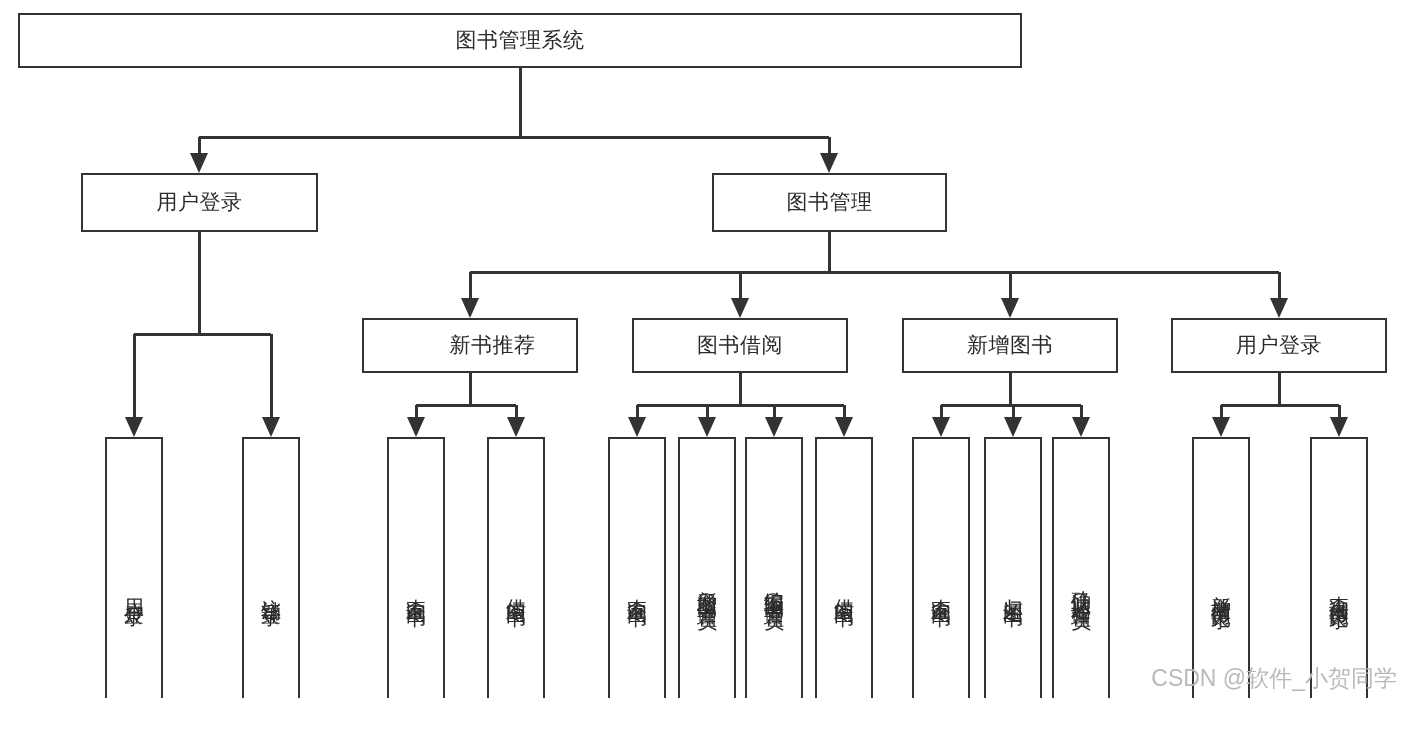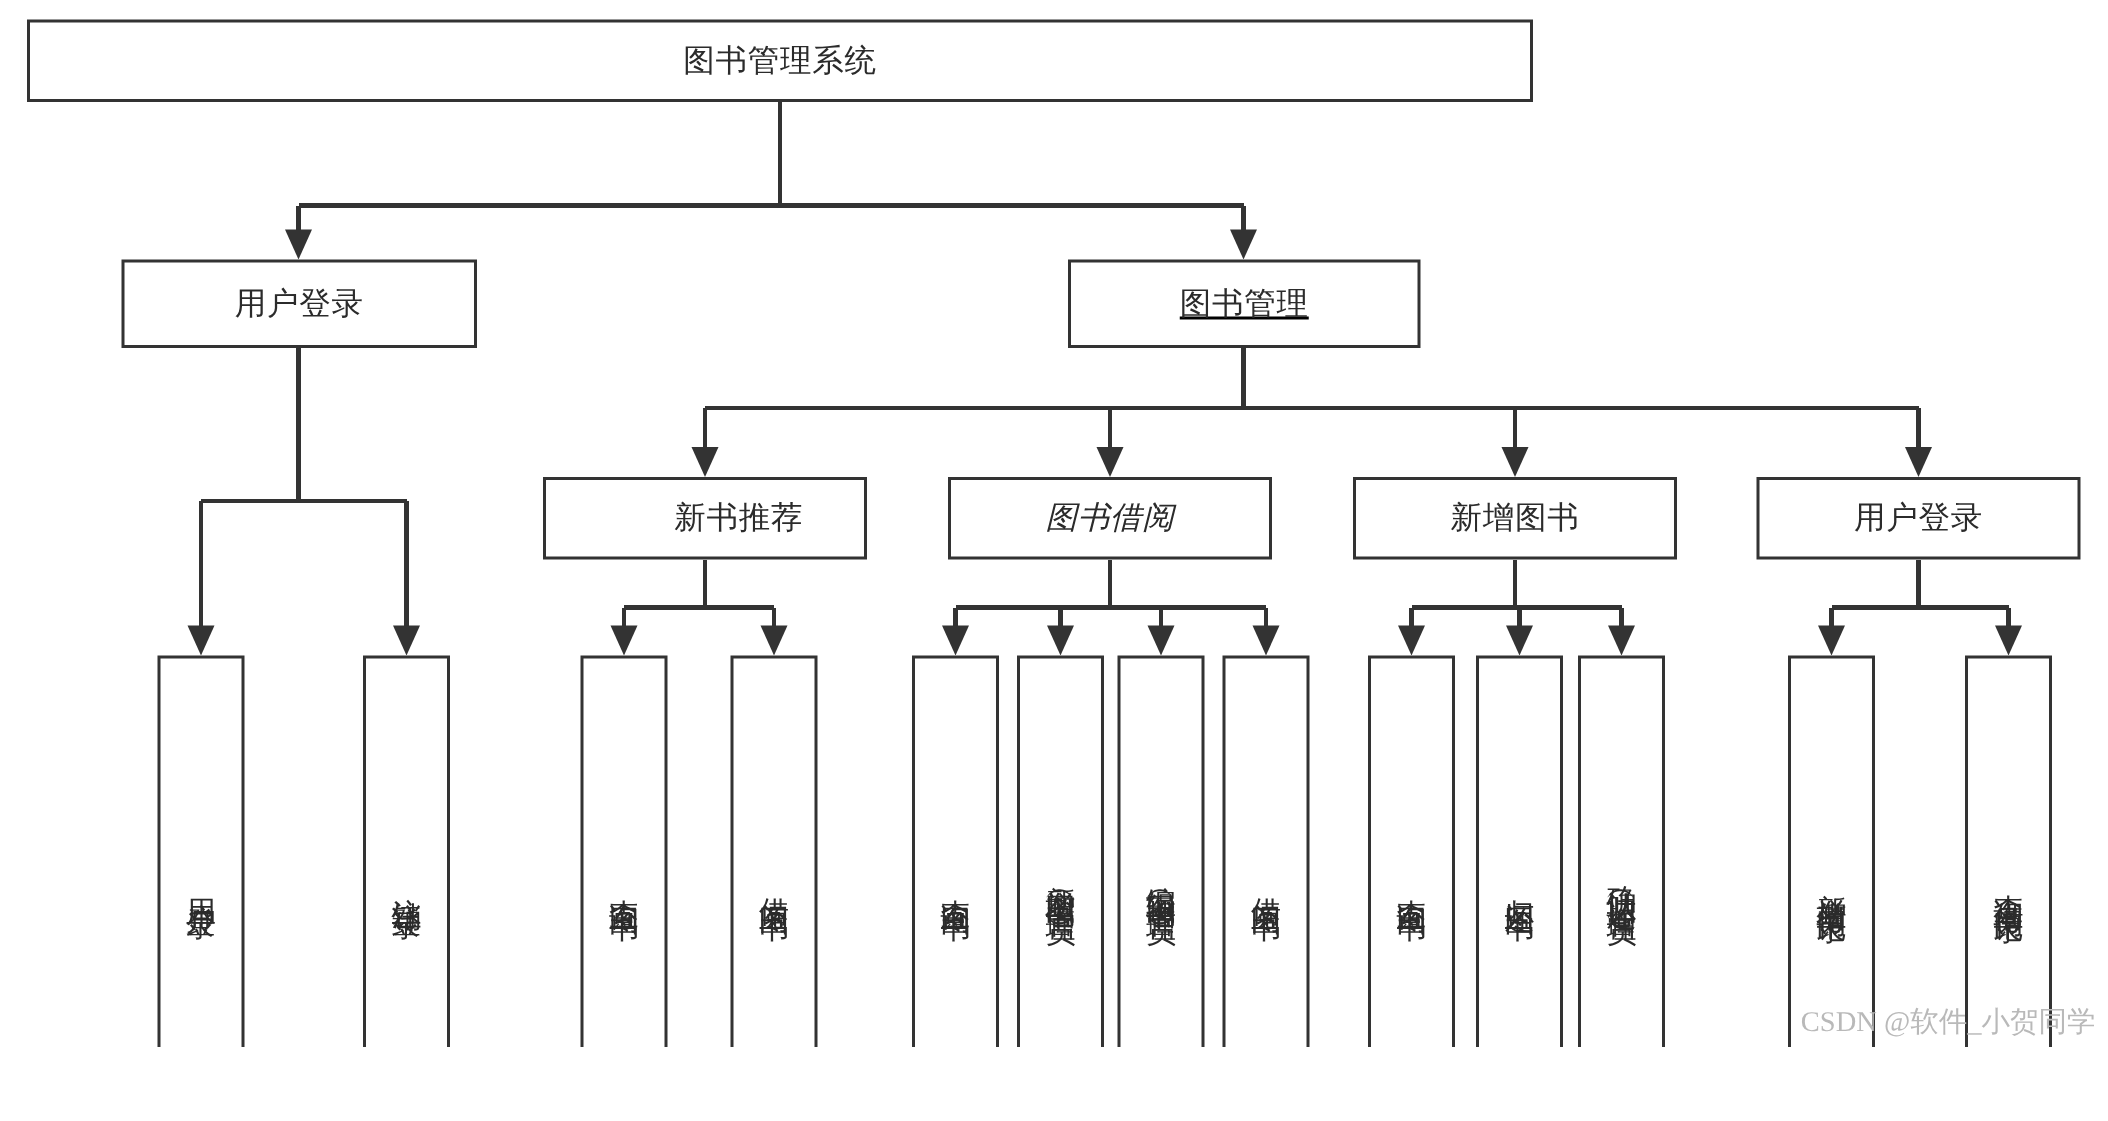--- a/index.html
+++ b/index.html
@@ -55,23 +55,23 @@
     text-orientation: upright;
     font-size: 20px;
     line-height: 1.05;
     letter-spacing: 3px;
     white-space: nowrap;
   }
   #watermark {
     position: absolute;
     right: 8px;
     bottom: 4px;
-    font-size: 19px;
+    font-size: 23px;
     color: #b9b9b9;
-    font-family: Liberation Serif, serif;
+    font-family: Liberation Sans, sans-serif;
     white-space: nowrap;
     pointer-events: none;
   }
 </style>
 </head>
 <body>
 
 <div id="diagram-root">
 
   <svg id="diagram-svg" viewBox="0 0 1405 747" xmlns="http://www.w3.org/2000/svg">
@@ -131,27 +131,27 @@
       </g>
   </svg>
 
   <div id="nodes-layer">
       <div class="node-box level-0" style="left: 18px; top: 13px; width: 1004px; height: 55px;">
         <span class="node-label">图书管理系统</span>
       </div>
       <div class="node-box level-1" style="left: 81px; top: 173px; width: 237px; height: 59px;">
         <span class="node-label">用户登录</span>
       </div>
-      <div class="node-box level-1" style="left: 712px; top: 173px; width: 235px; height: 59px; text-decoration: underline;">
+      <div class="node-box level-1" style="left: 712px; top: 173px; width: 235px; height: 59px;">
         <span class="node-label">图书管理</span>
       </div>
       <div class="node-box level-2" style="left: 362px; top: 318px; width: 216px; height: 55px; padding-left: 45px;">
         <span class="node-label">新书推荐</span>
       </div>
-      <div class="node-box level-2" style="left: 632px; top: 318px; width: 216px; height: 55px; font-style: italic;">
+      <div class="node-box level-2" style="left: 632px; top: 318px; width: 216px; height: 55px;">
         <span class="node-label">图书借阅</span>
       </div>
       <div class="node-box level-2" style="left: 902px; top: 318px; width: 216px; height: 55px;">
         <span class="node-label">新增图书</span>
       </div>
       <div class="node-box level-2" style="left: 1171px; top: 318px; width: 216px; height: 55px;">
         <span class="node-label">用户登录</span>
       </div>
       <div class="node-box level-3 vertical" style="left: 105px; top: 437px; width: 58px; height: 303px;">
         <span class="node-label">用户登录</span>

